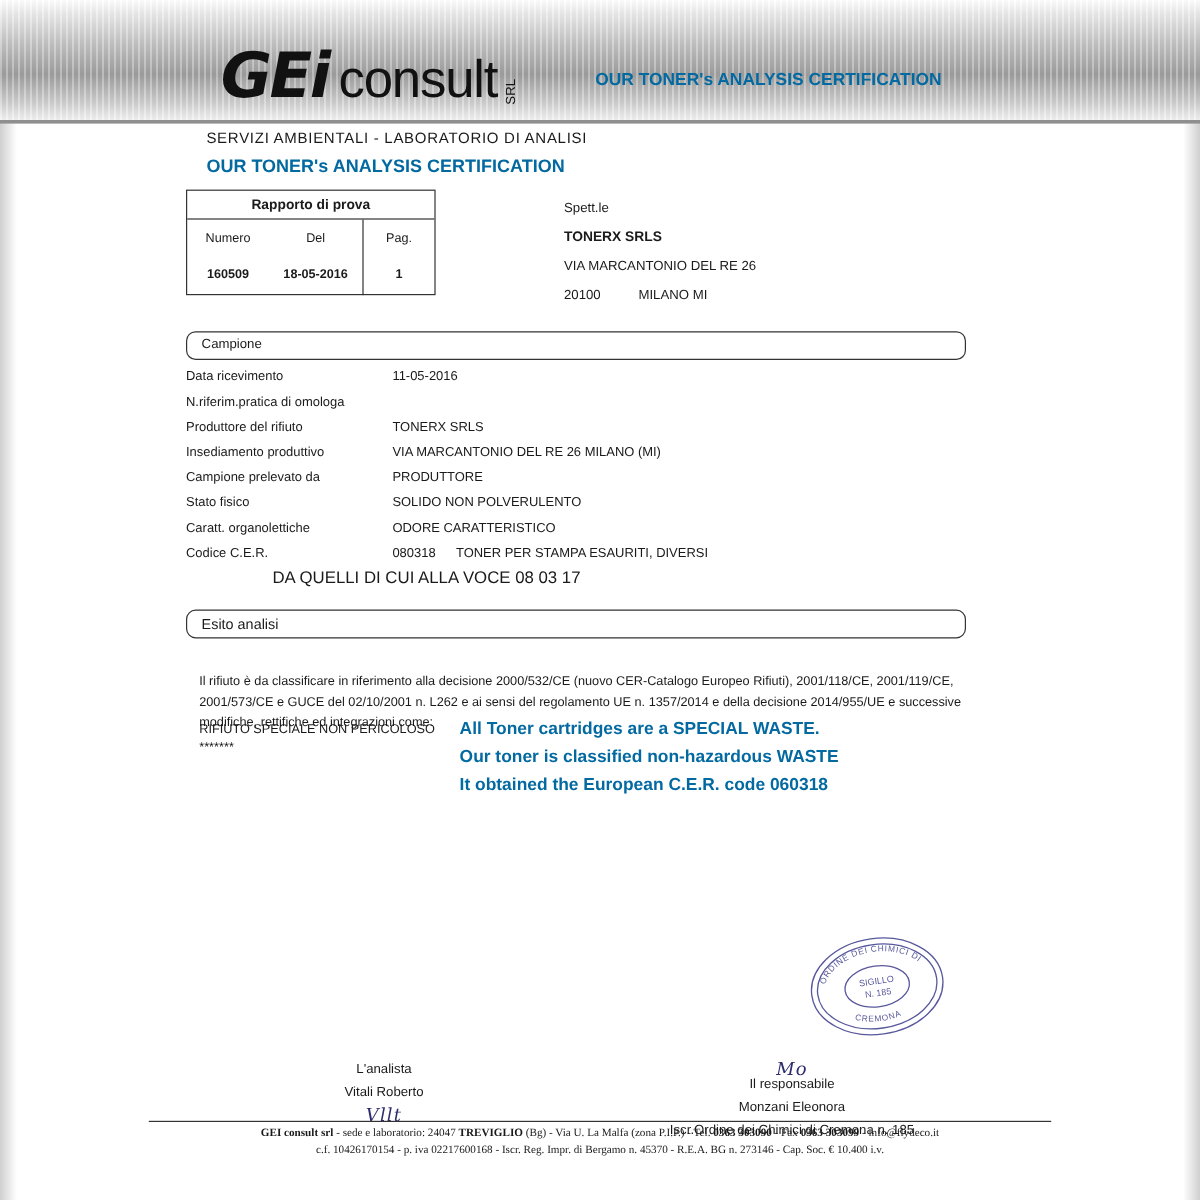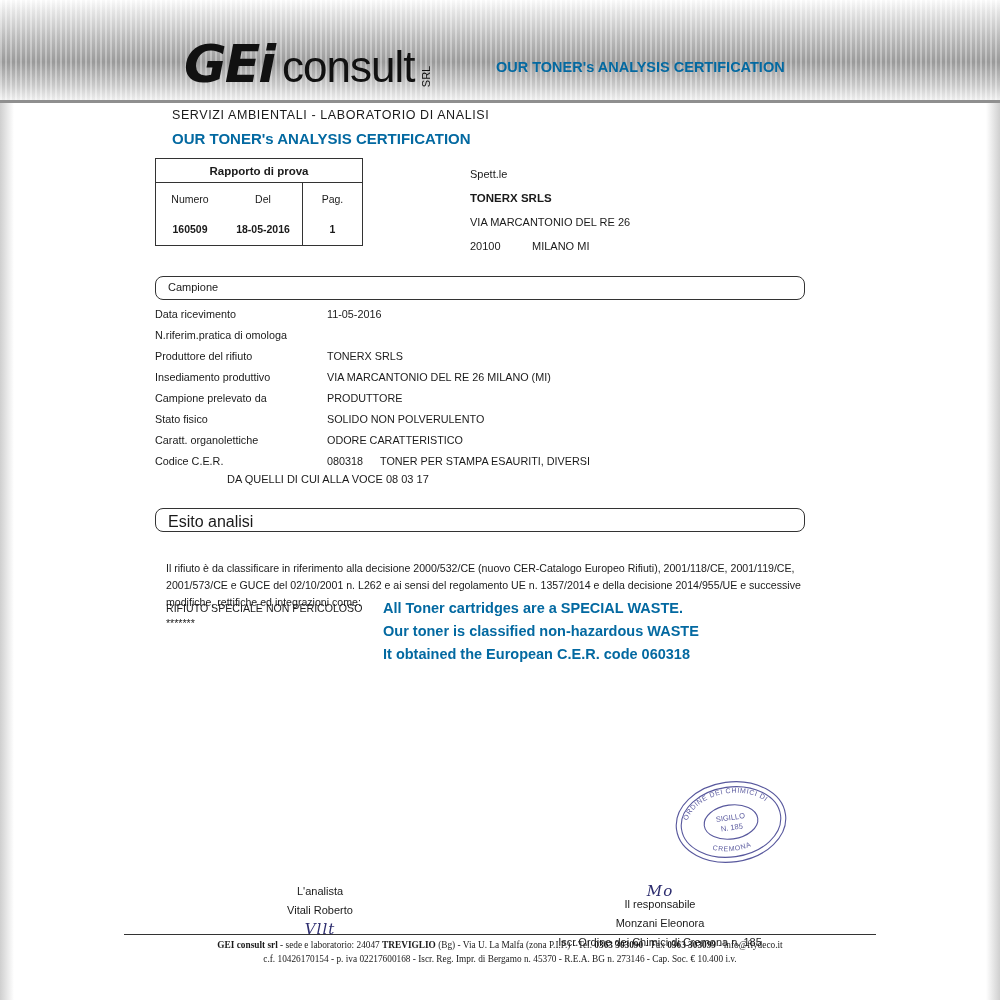--- a/index.html
+++ b/index.html
@@ -205,21 +205,21 @@
   .esito-box {
     left: 155px;
     top: 508px;
     width: 650px;
     height: 24px;
     border-radius: 8px;
   }
   .esito-box .t {
     position: absolute;
     left: 12px; top: 4px;
-    font-size: 16px;
+    font-size: 12px;
   }
 
   
   .fields {
     position: absolute;
     left: 155px;
     top: 308px;
     width: 660px;
   }
   .frow {
@@ -241,21 +241,21 @@
   }
   .frow .fv2 {
     position: absolute;
     left: 225px;
     white-space: nowrap;
   }
   .cer-line2 {
     position: absolute;
     left: 227px;
     top: 473px;
-    font-size: 11px;
+    font-size: 14px;
   }
 
   
   .para {
     position: absolute;
     left: 166px;
     top: 560px;
     width: 640px;
     font-size: 10.6px;
     line-height: 17px;

